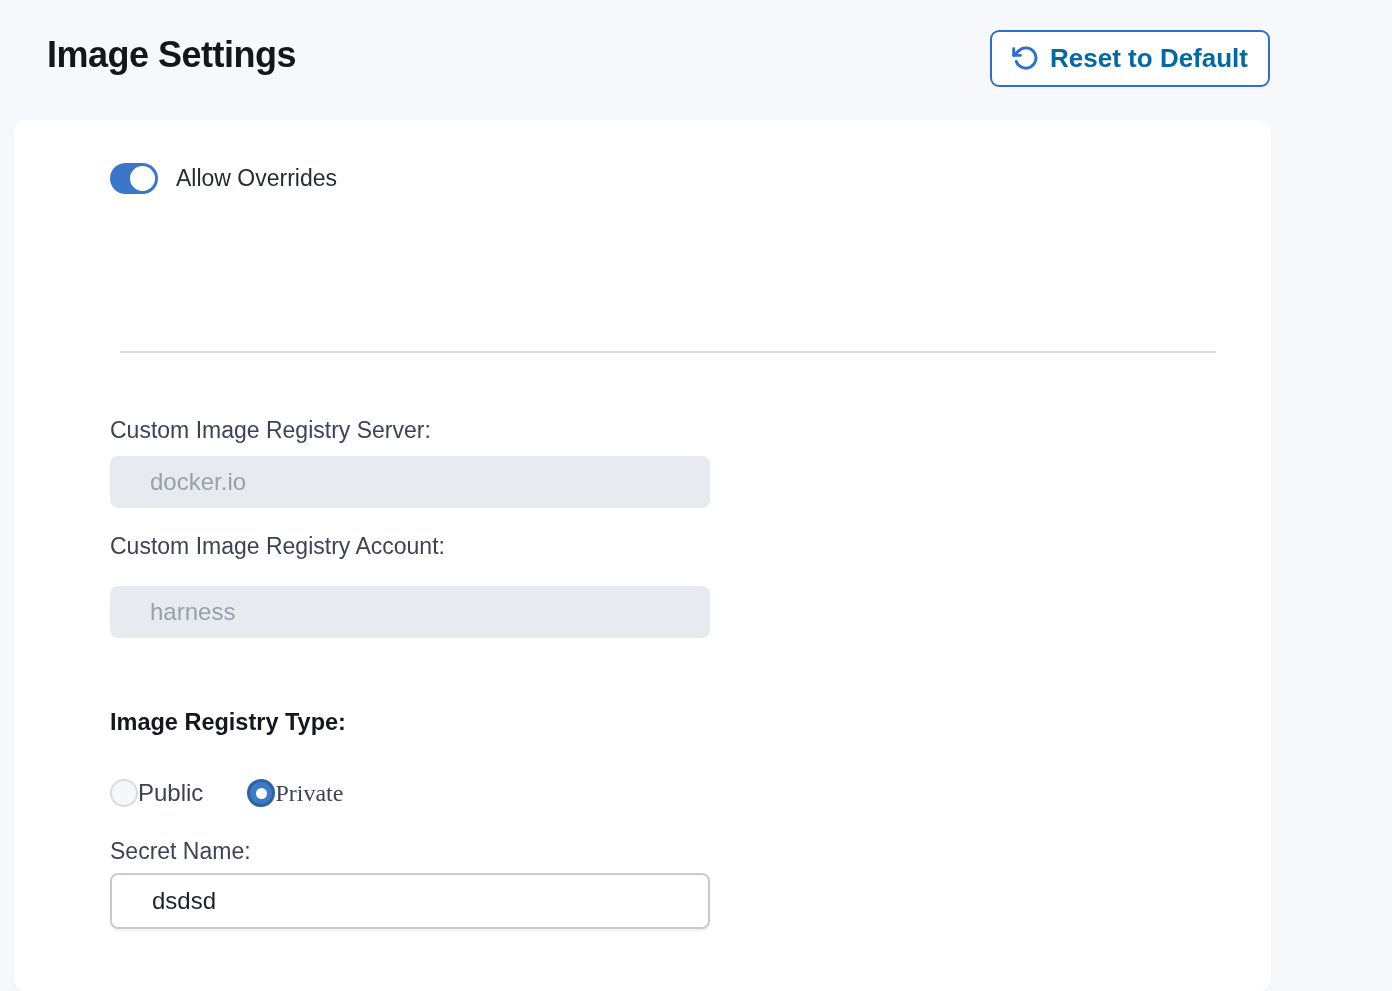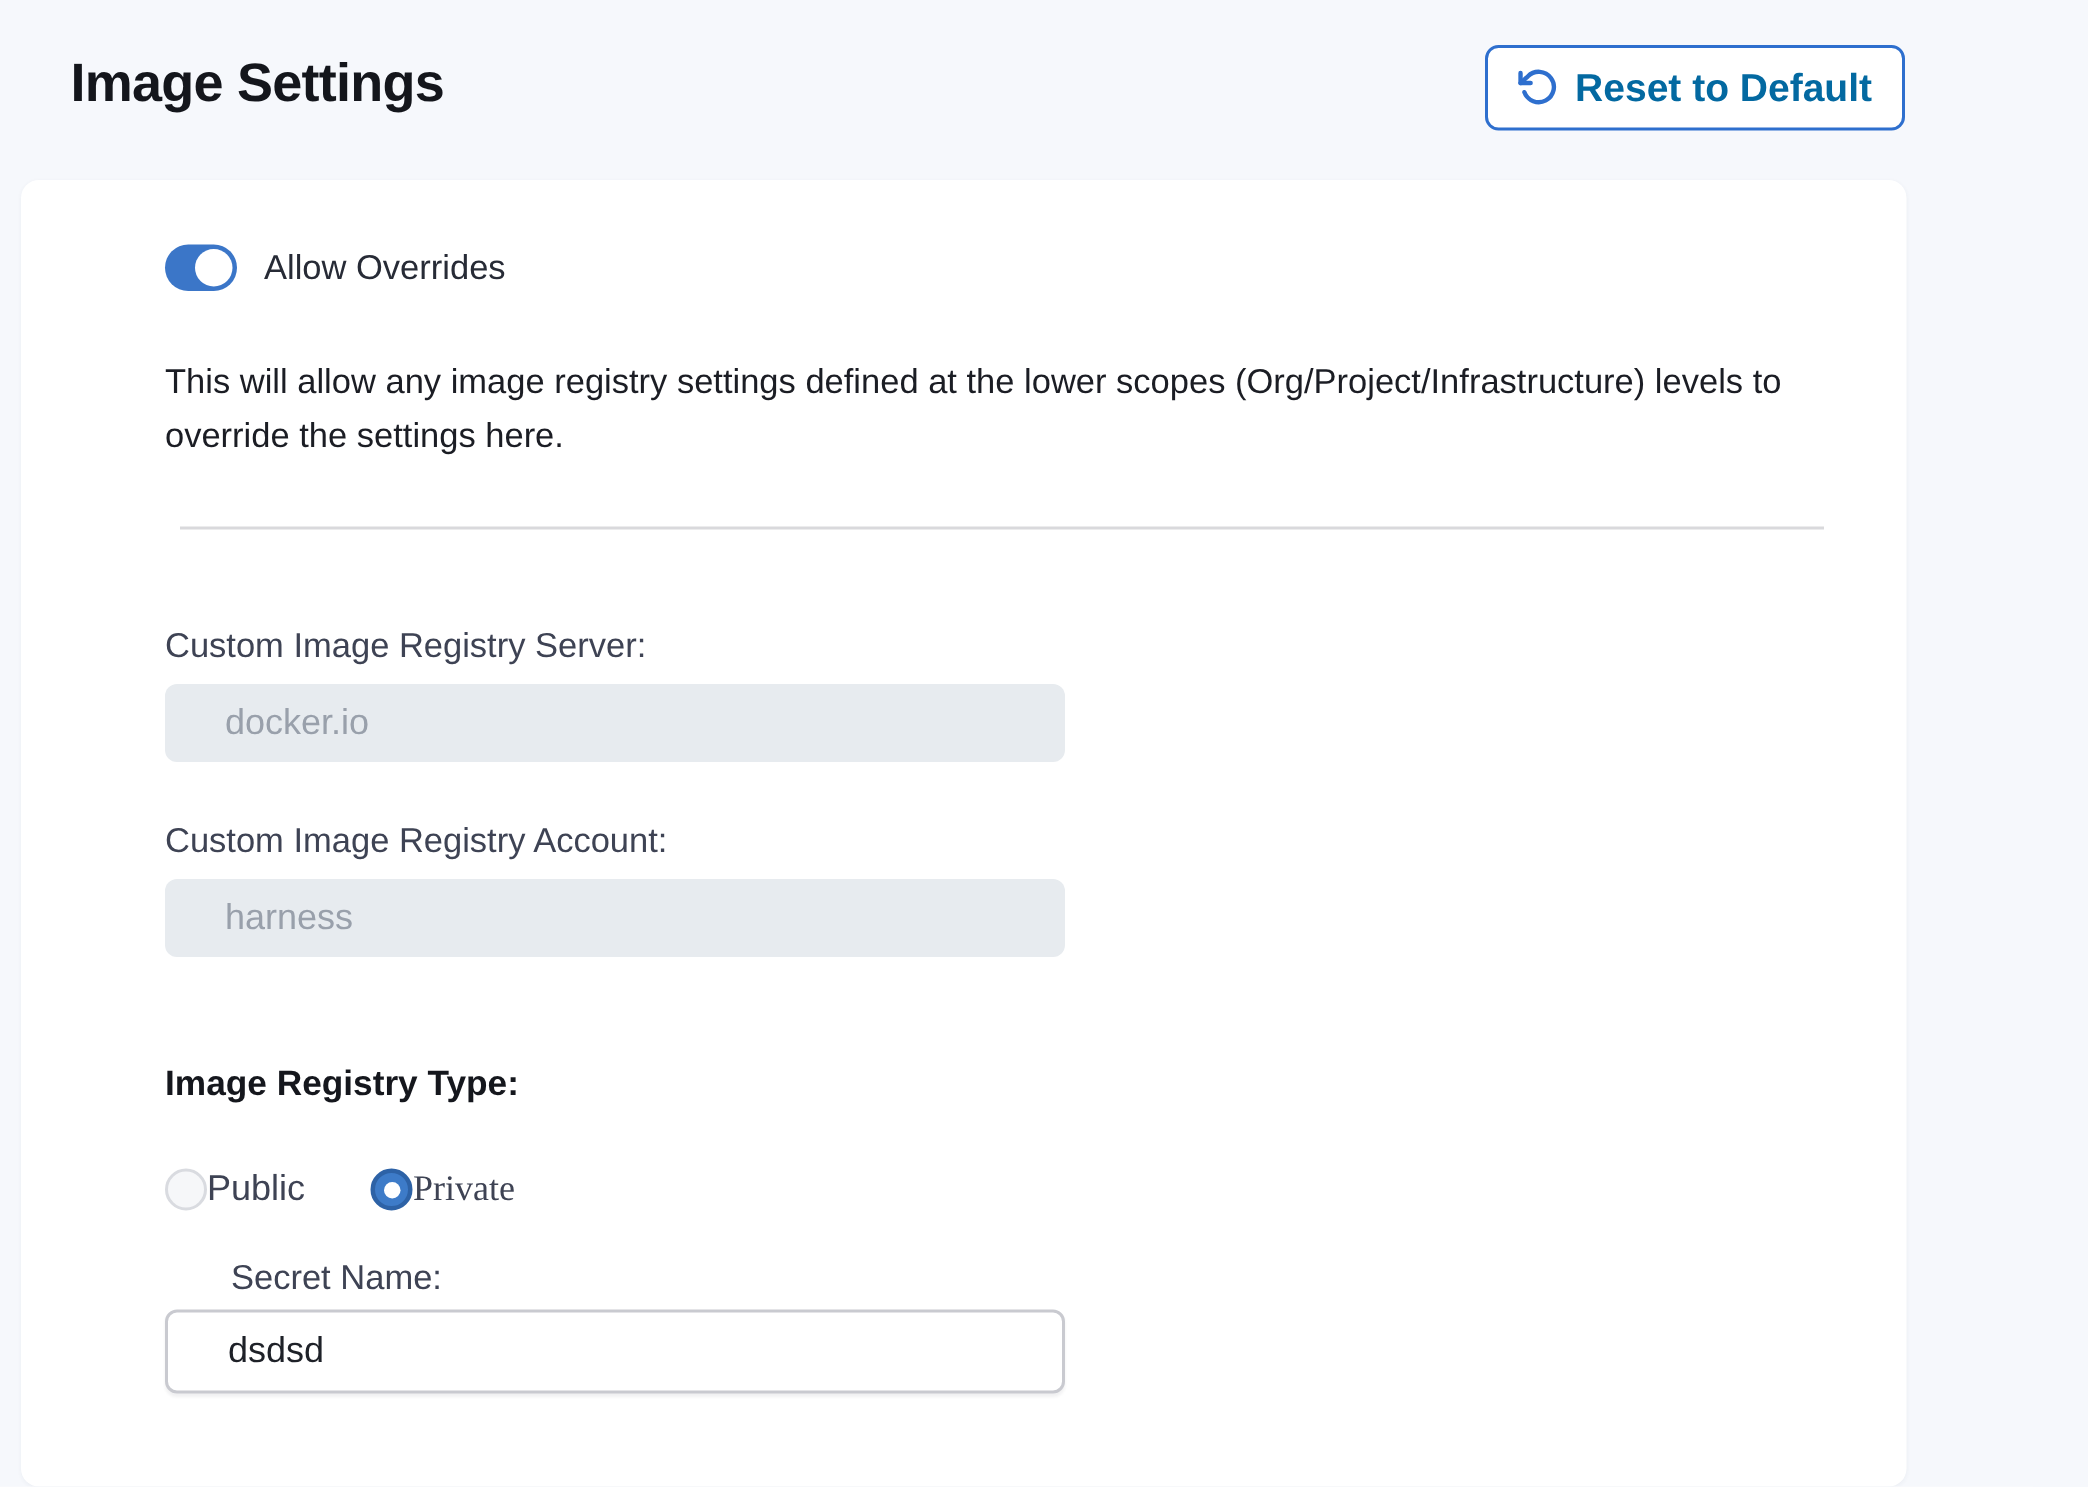--- a/index.html
+++ b/index.html
@@ -153,39 +153,38 @@
 
 <div class="card">
 
   <div class="toggle-row">
     <div class="toggle">
       <span class="knob"></span>
     </div>
     <span class="toggle-label">Allow Overrides</span>
   </div>
 
-  <p class="description">This will allow any image registry settings defined at the lower scopes (Org/Project/Infrastructure) levels to override the settings here.</p>
 
   <div class="divider"></div>
 
   <label class="field-label" style="top: 297px;">Custom Image Registry Server:</label>
   <input class="text-input" style="top: 336px;" disabled="" value="docker.io">
 
-  <label class="field-label" style="top: 427px;">Custom Image Registry Account:</label>
+  <label class="field-label" style="top: 413px;">Custom Image Registry Account:</label>
   <input class="text-input" style="top: 466px;" disabled="" value="harness">
 
   <label class="field-label bold" style="top: 589px;">Image Registry Type:</label>
 
   <div class="radio-row">
     <div class="radio-option">
       <span class="radio-circle"></span>
       <span class="radio-label">Public</span>
     </div>
     <div class="radio-option">
       <span class="radio-circle selected"></span>
       <span class="radio-label">Private</span>
     </div>
   </div>
 
-  <label class="field-label" style="top: 718px; margin-left: 44px;">Secret Name:</label>
+  <label class="field-label" style="top: 718px;">Secret Name:</label>
   <input class="text-input enabled" style="top: 753px;" value="dsdsd">
 
 </div>
 
 </body></html>

